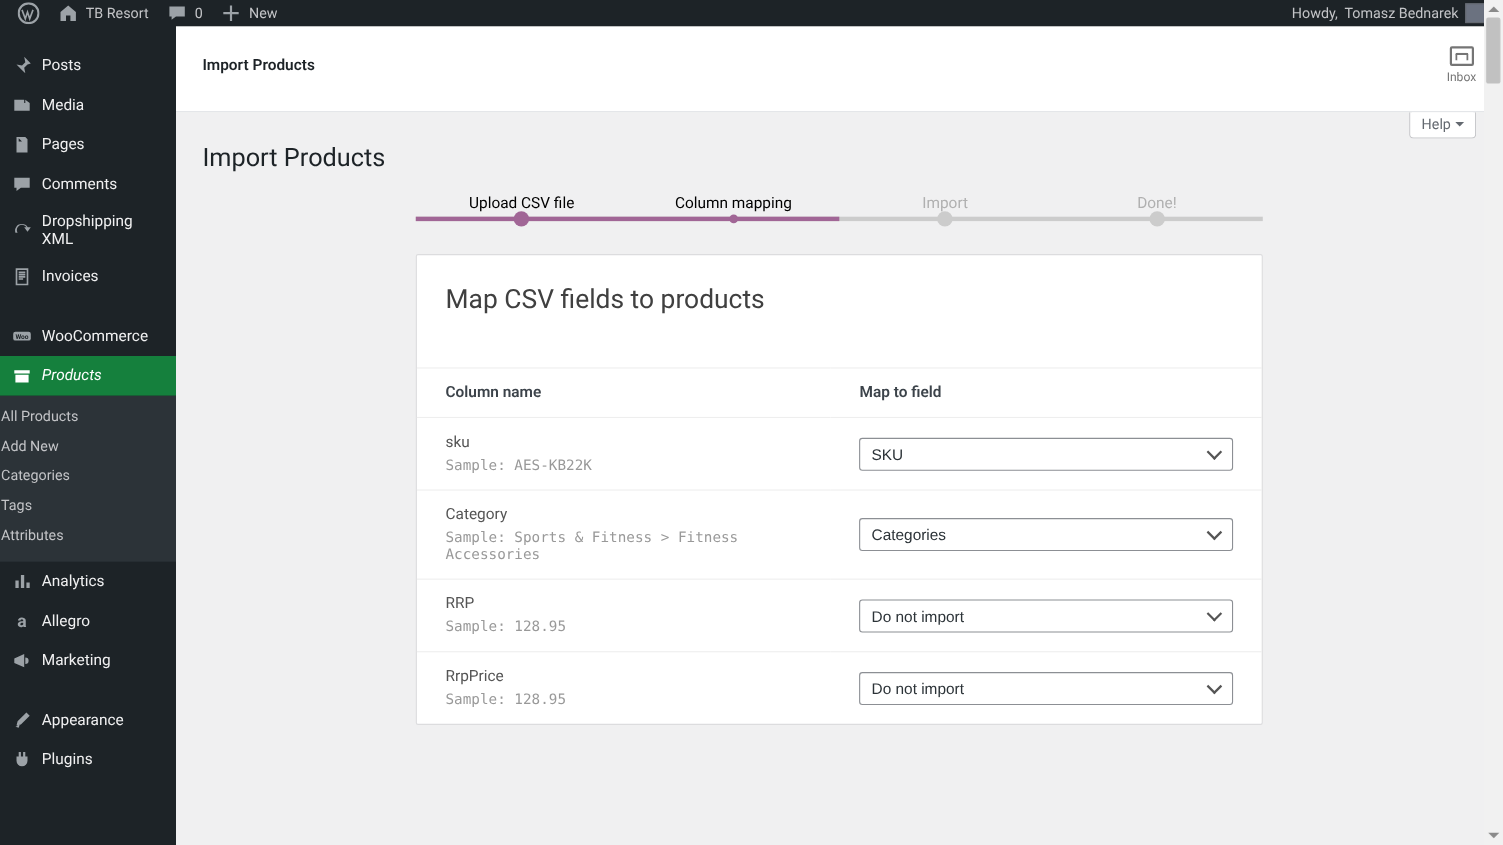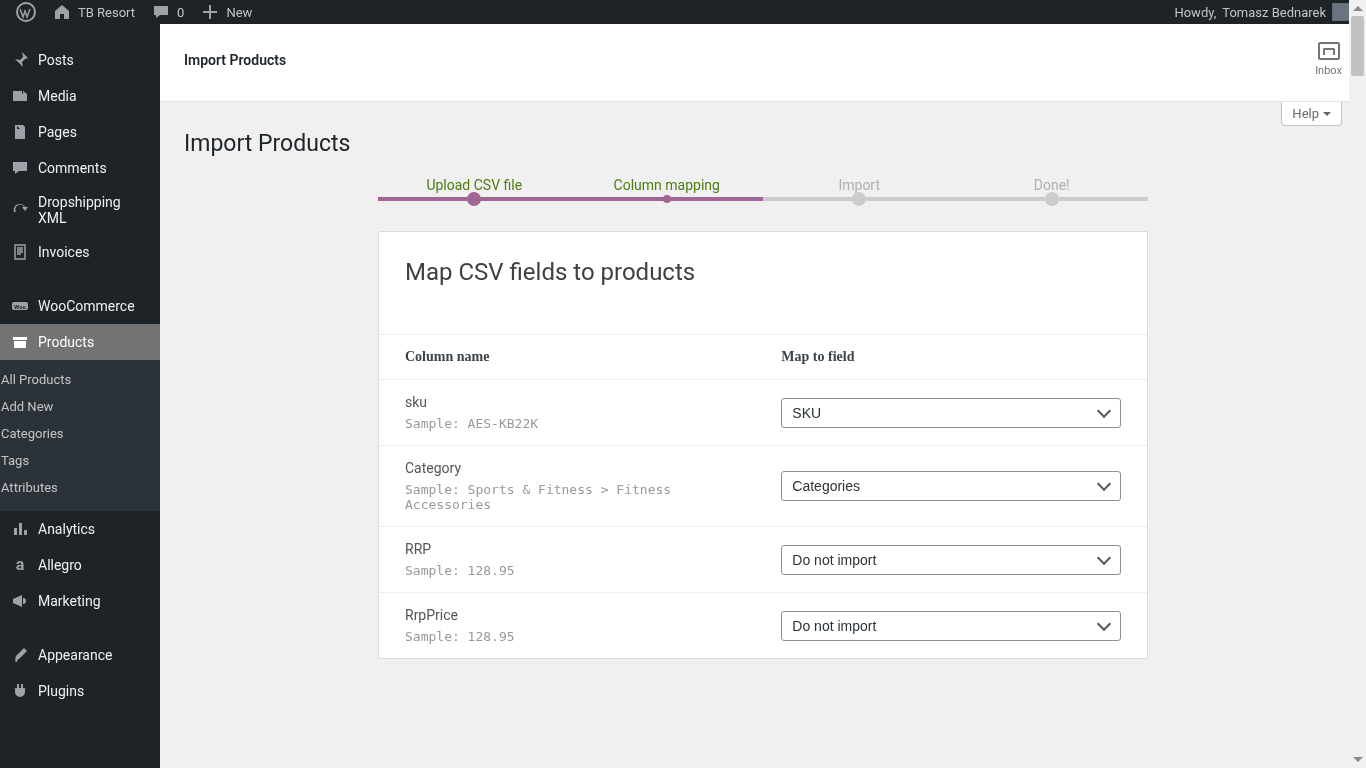--- a/index.html
+++ b/index.html
@@ -15,21 +15,21 @@
   .avatar { width: 18px; height: 18px; background: #6b7280; border: 1px solid #646970; }
 
   
   .shell { flex: 1; display: flex; overflow: hidden; }
 
   
   .sidebar { width: 160px; background: #1d2327; color: #f0f0f1; display: flex; flex-direction: column; font-size: 14px; overflow-y: auto; }
   .sidebar .menuitem { display: flex; align-items: center; gap: 8px; padding: 8px 10px; color: #f0f0f1; cursor: pointer; position: relative; }
   .sidebar .menuitem .icon { width: 20px; height: 20px; display: flex; align-items: center; justify-content: center; }
   .sidebar .menuitem .icon svg { fill: #9ca2a7; width: 20px; height: 20px; }
-  .sidebar .menuitem.active { background: #737373; color: #fff; }
+  .sidebar .menuitem.active { background: #15803d; color: #fff; font-style: italic; }
   .sidebar .menuitem.active .icon svg { fill: #fff; }
   .sidebar .menuitem.active::after { content: ""; position: absolute; right: -8px; top: 50%; margin-top: -8px; border: 8px solid transparent; border-right-color: #f0f0f1; }
   .sidebar .submenu { background: #2c3338; padding: 6px 0 10px; }
   .sidebar .submenu .subitem { padding: 6px 1px; color: #c3c4c7; font-size: 13px; cursor: pointer; }
   .sidebar .sep { height: 18px; }
 
   
   .main { flex: 1; overflow-y: auto; background: #f0f0f1; position: relative; }
   .whitebar { background: #fff; border-bottom: 1px solid #e2e4e7; display: flex; align-items: center; justify-content: space-between; padding: 18px 24px 24px; }
   .whitebar .title { font-weight: 600; font-size: 14px; color: #1d2327; }
@@ -49,29 +49,29 @@
   .steps-track { position: relative; height: 4px; background: #ccc; margin-top: -8px; }
   .steps-track .progress { position: absolute; left: 0; top: 0; bottom: 0; background: #a16696; }
   .steps-track .dots { position: absolute; inset: 0; display: flex; }
   .steps-track .dots .d { flex: 1; position: relative; }
   .steps-track .dots .d span { position: absolute; left: 50%; top: 50%; transform: translate(-50%, -50%); width: 14px; height: 14px; border-radius: 50%; background: #ccc; }
   .steps-track .dots .d.done span { background: #a16696; }
   .steps-track .dots .d.current span { background: #fff; border: 4px solid #a16696; width: 8px; height: 8px; }
 
   .steps-labels { display: flex; margin-bottom: 12px; }
   .steps-labels .s { flex: 1; text-align: center; font-size: 14px; color: #b0b0b0; }
-  .steps-labels .s.done, .steps-labels .s.current { color: #4d7c0f; }
+  .steps-labels .s.done, .steps-labels .s.current { color: #000000; }
 
   
   .card { background: #fff; border: 1px solid #dcdcde; border-radius: 2px; }
   .card-head { padding: 26px 26px; }
   .card-head h2 { font-size: 24px; font-weight: 400; color: #404040; margin-bottom: 22px; }
   .card-head p { font-size: 15px; color: #555; }
   table.map { width: 100%; border-collapse: collapse; }
-  table.map th { text-align: left; font-size: 14px; font-weight: 600; padding: 14px 26px; border-top: 1px solid #eee; font-family: Liberation Serif, serif; }
+  table.map th { text-align: left; font-size: 14px; font-weight: 600; padding: 14px 26px; border-top: 1px solid #eee; }
   table.map td { padding: 14px 26px; border-top: 1px solid #eee; vertical-align: middle; font-size: 14px; }
   table.map td:first-child { width: 49%; color: #555; }
   .colname { color: #555; }
   .sample { color: #999; margin-top: 6px; font-family: monospace; font-size: 13px; }
   .select { width: 100%; border: 1px solid #8c8f94; border-radius: 3px; padding: 6px 30px 6px 10px; font-size: 14px; color: #2c3338; background: #fff; appearance: none; position: relative; }
   .select-wrap { position: relative; }
   .select-wrap::after { content: ""; position: absolute; right: 12px; top: 50%; width: 8px; height: 8px; border-right: 2px solid #555; border-bottom: 2px solid #555; transform: translateY(-70%) rotate(45deg); pointer-events: none; }
 
   
   .scrolltrack { position: fixed; right: 0; top: 0; bottom: 0; width: 17px; background: #f1f1f1; }

